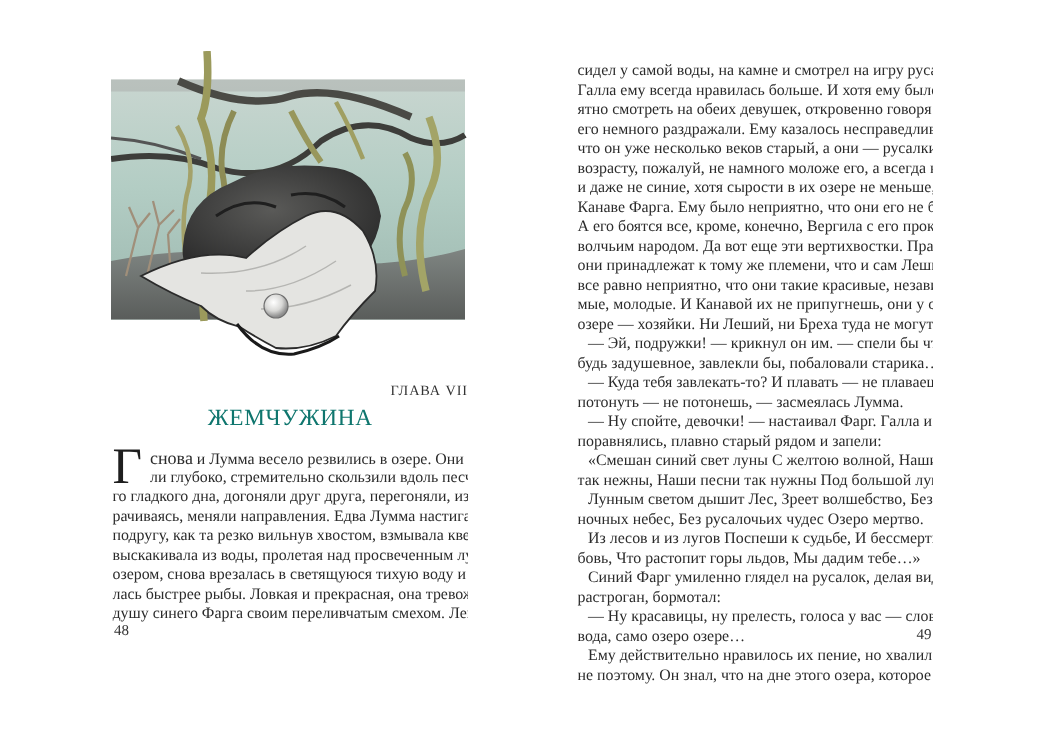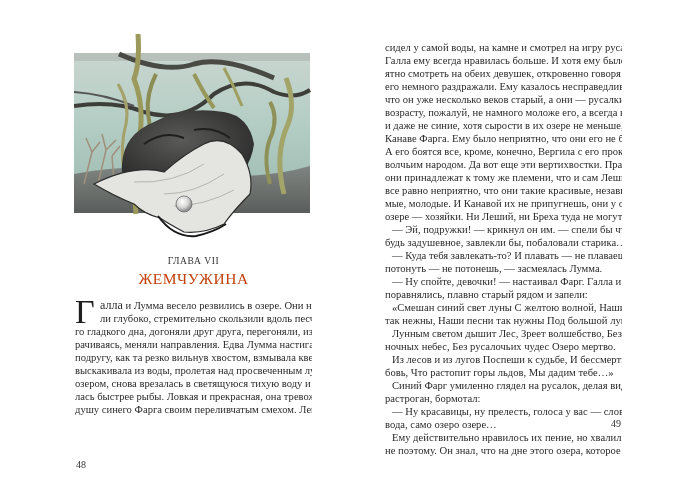--- a/index.html
+++ b/index.html
@@ -8,45 +8,45 @@
     font-family: "Liberation Serif", "DejaVu Serif", serif; color: #2a2a2a;
   }
   .page { position: absolute; top: 0; height: 493px; }
   .page-left { left: 0; width: 350px; }
   .page-right { left: 350px; width: 350px; }
 
   .illustration { position: absolute; left: 74px; top: 34px; width: 238px; height: 206px; }
   .illustration svg { display: block; }
 
   .chapter-label {
-    position: absolute; left: 75px; width: 237px; top: 256px; text-align: center;
+    position: absolute; left: 75px; width: 237px; top: 256px; text-align: right;
     font-size: 9.5px; letter-spacing: 0.6px; color: #333;
   }
   .chapter-title {
     position: absolute; left: 75px; width: 237px; top: 270px; text-align: center;
-    font-size: 15.5px; letter-spacing: 0.5px; color: #c2410c;
+    font-size: 15.5px; letter-spacing: 0.5px; color: #0f766e;
   }
 
   .text-block { position: absolute; font-size: 10.6px; line-height: 13px; text-align: justify; color: #2b2b2b; }
   .left-text { left: 75px; top: 299px; width: 237px; }
   .right-text { left: 35px; top: 41px; width: 237px; }
 
   .line { display: block; white-space: nowrap; text-align: justify; text-align-last: justify; height: 13px; overflow: hidden; }
   .line.last { text-align-last: left; }
   .line.indent { padding-left: 7px; }
 
   .dropcap-wrap { position: relative; }
   .dropcap {
     position: absolute; left: 0; top: -2px; font-size: 34px; line-height: 30px; color: #1e1e1e;
   }
   .dc-line { padding-left: 25px; }
   .smallcap { font-size: 12px; }
 
   .page-number { position: absolute; font-size: 10px; color: #333; }
-  .pn-left { left: 76px; top: 415px; margin-top: 44px; }
+  .pn-left { left: 76px; top: 415px; }
   .pn-right { left: 261px; top: 418px; }
 </style>
 </head>
 <body>
 
 <div class="page page-left">
 
   <div class="illustration">
     <svg width="238" height="206" viewBox="0 0 238 206" xmlns="http://www.w3.org/2000/svg">
       <defs>
@@ -101,21 +101,21 @@
       <circle cx="110" cy="170" r="8" fill="url(#pearl)" stroke="#6d6d6d" stroke-width="0.8"></circle>
     </svg>
   </div>
 
   <div class="chapter-label">ГЛАВА VII</div>
   <div class="chapter-title">ЖЕМЧУЖИНА</div>
 
   <div class="text-block left-text">
     <div class="dropcap-wrap">
       <span class="dropcap">Г</span>
-      <span class="line dc-line"><span class="smallcap">алла</span><span> и Лумма весело резвились в озере. Они ныря-</span></span>
+      <span class="line dc-line"><span class="smallcap">снова</span><span> и Лумма весело резвились в озере. Они ныря-</span></span>
       <span class="line dc-line">ли глубоко, стремительно скользили вдоль песчано-</span>
     </div>
     <span class="line">го гладкого дна, догоняли друг друга, перегоняли, изво-</span>
     <span class="line">рачиваясь, меняли направления. Едва Лумма настигала</span>
     <span class="line">подругу, как та резко вильнув хвостом, взмывала кверху,</span>
     <span class="line">выскакивала из воды, пролетая над просвеченным луной</span>
     <span class="line">озером, снова врезалась в светящуюся тихую воду и нес-</span>
     <span class="line">лась быстрее рыбы. Ловкая и прекрасная, она тревожила</span>
     <span class="line">душу синего Фарга своим переливчатым смехом. Леший</span>
   </div>

